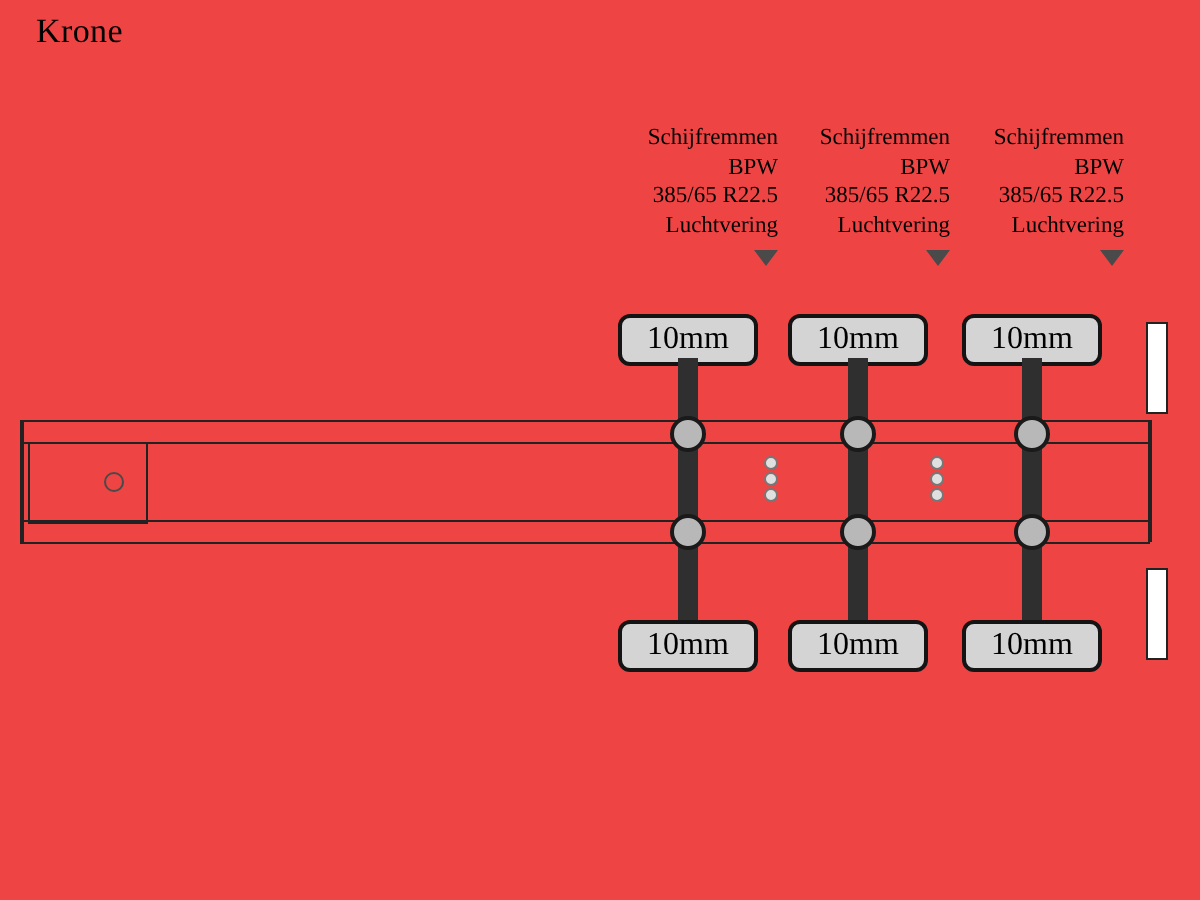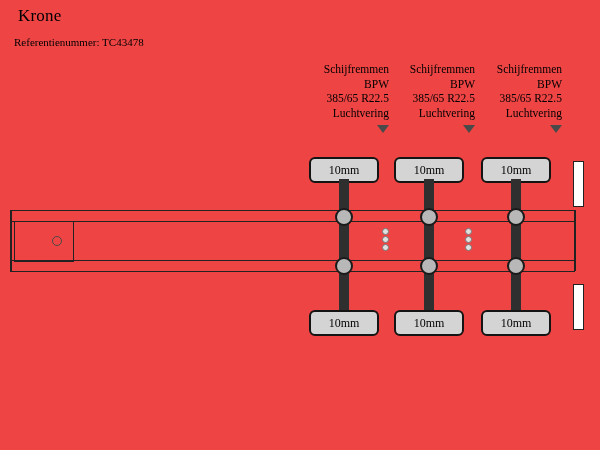--- a/index.html
+++ b/index.html
@@ -12,21 +12,21 @@
 
   .axle-labels{position:absolute;top:62px;width:92px;text-align:right;
     font-size:11.5px;line-height:14.5px;}
   .axle-labels .ln{white-space:nowrap;}
   .down-arrow{display:inline-block;width:0;height:0;margin-top:5px;
     border-left:6px solid transparent;border-right:6px solid transparent;
     border-top:8px solid #4a4a4a;}
 
   .tread{position:absolute;width:66px;height:22px;background:#d4d4d4;
     border:2px solid #141414;border-radius:6px;text-align:center;
-    line-height:22px;font-size:12px;}
+    line-height:22px;font-size:16px;}
   .tread.top{top:157px;}
   .tread.bottom{top:310px;}
 
   .axle-bar{position:absolute;top:179px;width:10px;height:133px;background:#2f2f2f;}
   .hub{position:absolute;width:14px;height:14px;border-radius:50%;
     background:#b8b8b8;border:2px solid #1a1a1a;}
 
   .rail{position:absolute;left:10px;width:565px;height:10px;
     border-top:1px solid #222;border-bottom:1px solid #222;}
   .rail.top{top:210px;}
@@ -43,21 +43,20 @@
 
   .rivet{position:absolute;width:5px;height:5px;border:1px solid #777;
     background:#e0e0e0;border-radius:50%;}
 </style>
 </head>
 <body>
 
 <div class="canvas">
 
   <div class="brand">Krone</div>
-  <div class="ref">Referentienummer: TC43478</div>
 
   <div class="axle-labels" style="left:297px;">
     <div class="ln">Schijfremmen</div>
     <div class="ln">BPW</div>
     <div class="ln">385/65 R22.5</div>
     <div class="ln">Luchtvering</div>
     <span class="down-arrow"></span>
   </div>
 
   <div class="axle-labels" style="left:383px;">

